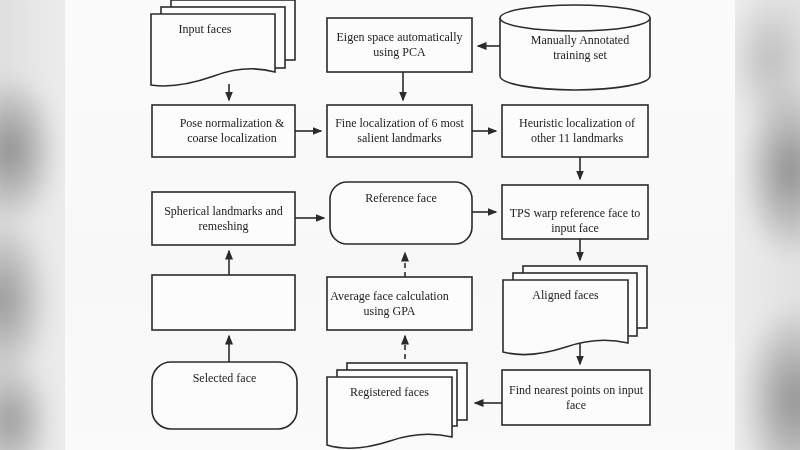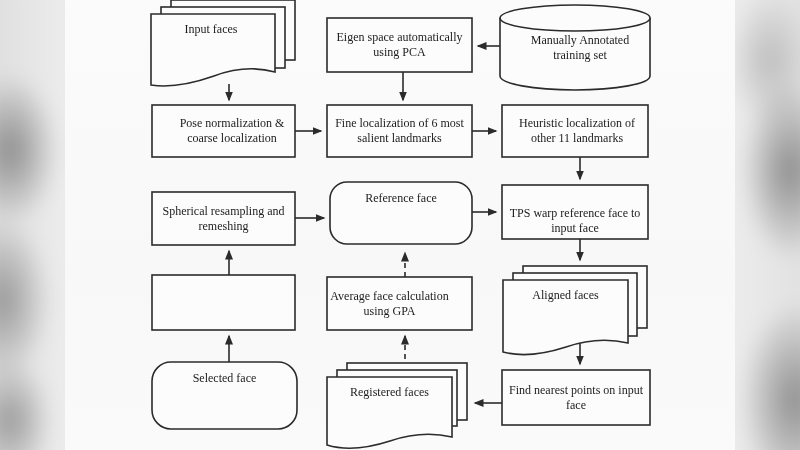--- a/index.html
+++ b/index.html
@@ -110,32 +110,32 @@
       <path d="M580,239 L580,260" marker-end="url(#ah)"></path>
       <path d="M580,343 L580,364" marker-end="url(#ah)"></path>
       <path d="M502,403 L475,403" marker-end="url(#ah)"></path>
       <path d="M405,359 L405,336" stroke-dasharray="5,4" marker-end="url(#ah)"></path>
       <path d="M405,277 L405,253" stroke-dasharray="5,4" marker-end="url(#ah)"></path>
       <path d="M229,362 L229,336" marker-end="url(#ah)"></path>
       <path d="M229,275 L229,251" marker-end="url(#ah)"></path>
     </g>
   </svg>
 
-  <div class="label top" style="left:155px;top:14px;width:112px;">Input faces</div>
+  <div class="label top" style="left:149px;top:14px;width:112px;">Input faces</div>
   <div class="label mid" style="left:327px;top:18px;width:145px;height:54px;">Eigen space automatically
 using PCA</div>
   <div class="label mid" style="left:500px;top:8px;width:160px;height:80px;">Manually Annotated
 training set</div>
   <div class="label mid" style="left:164px;top:105px;width:136px;height:52px;">Pose normalization &amp;
 coarse localization</div>
   <div class="label mid" style="left:327px;top:105px;width:145px;height:52px;">Fine localization of 6 most
 salient landmarks</div>
   <div class="label mid" style="left:504px;top:105px;width:146px;height:52px;">Heuristic localization of
 other 11 landmarks</div>
-  <div class="label mid" style="left:152px;top:192px;width:143px;height:53px;">Spherical resampling and
+  <div class="label mid" style="left:152px;top:192px;width:143px;height:53px;">Spherical landmarks and
 remeshing</div>
   <div class="label top" style="left:330px;top:183px;width:142px;">Reference face</div>
   <div class="label mid" style="left:502px;top:185px;width:146px;height:71px;">TPS warp reference face to
 input face</div>
   <div class="label mid" style="left:327px;top:277px;width:125px;height:53px;">Average face calculation
 using GPA</div>
   <div class="label top" style="left:503px;top:280px;width:125px;">Aligned faces</div>
   <div class="label top" style="left:152px;top:363px;width:145px;">Selected face</div>
   <div class="label top" style="left:327px;top:377px;width:125px;">Registered faces</div>
   <div class="label mid" style="left:502px;top:370px;width:148px;height:55px;">Find nearest points on input

